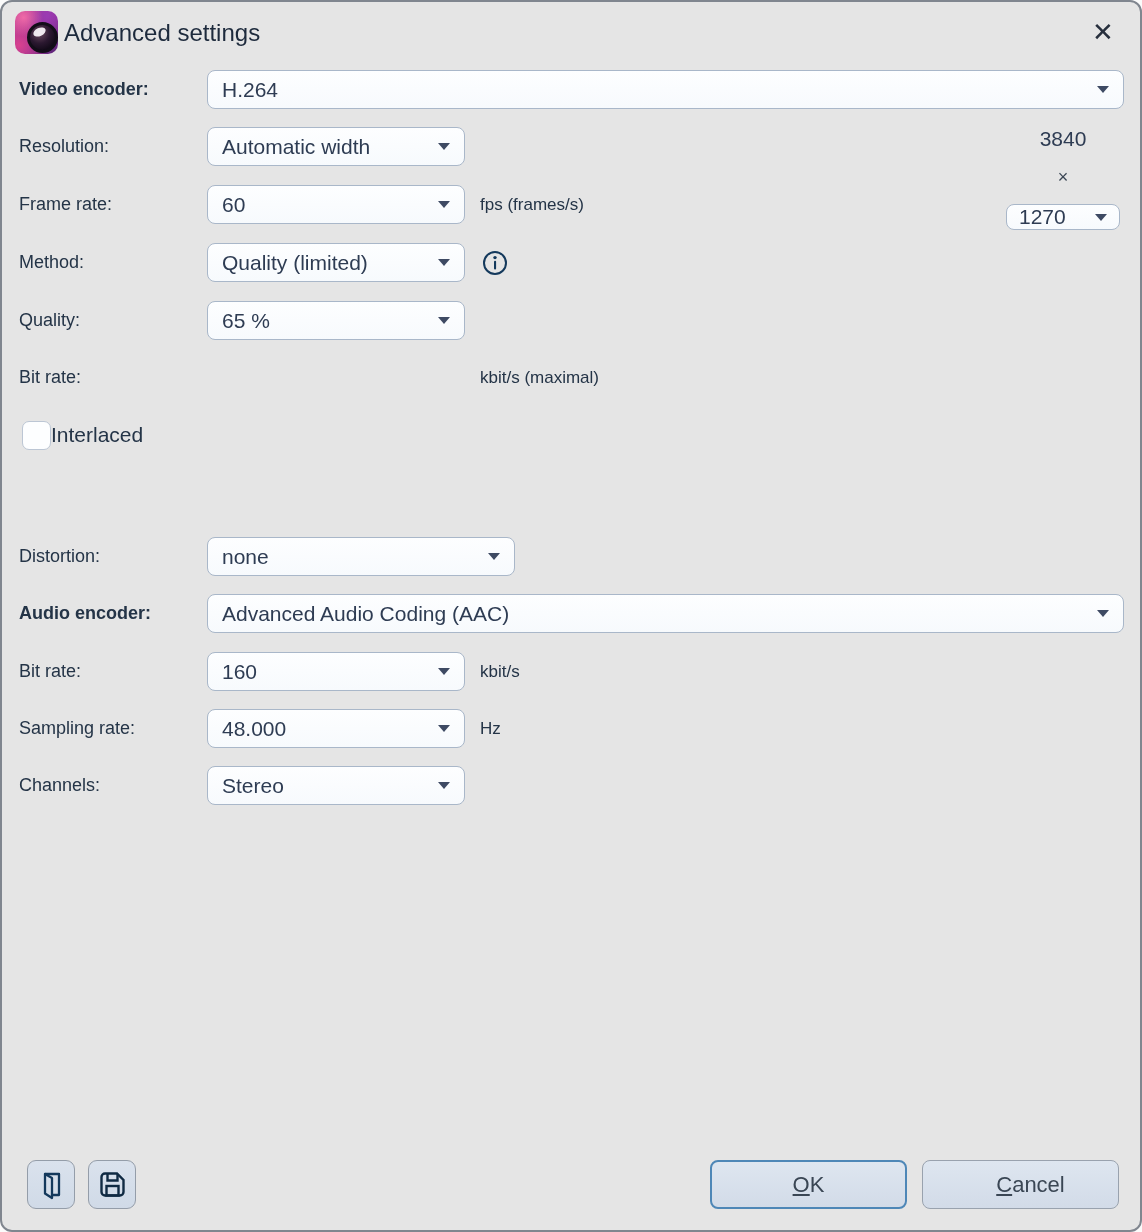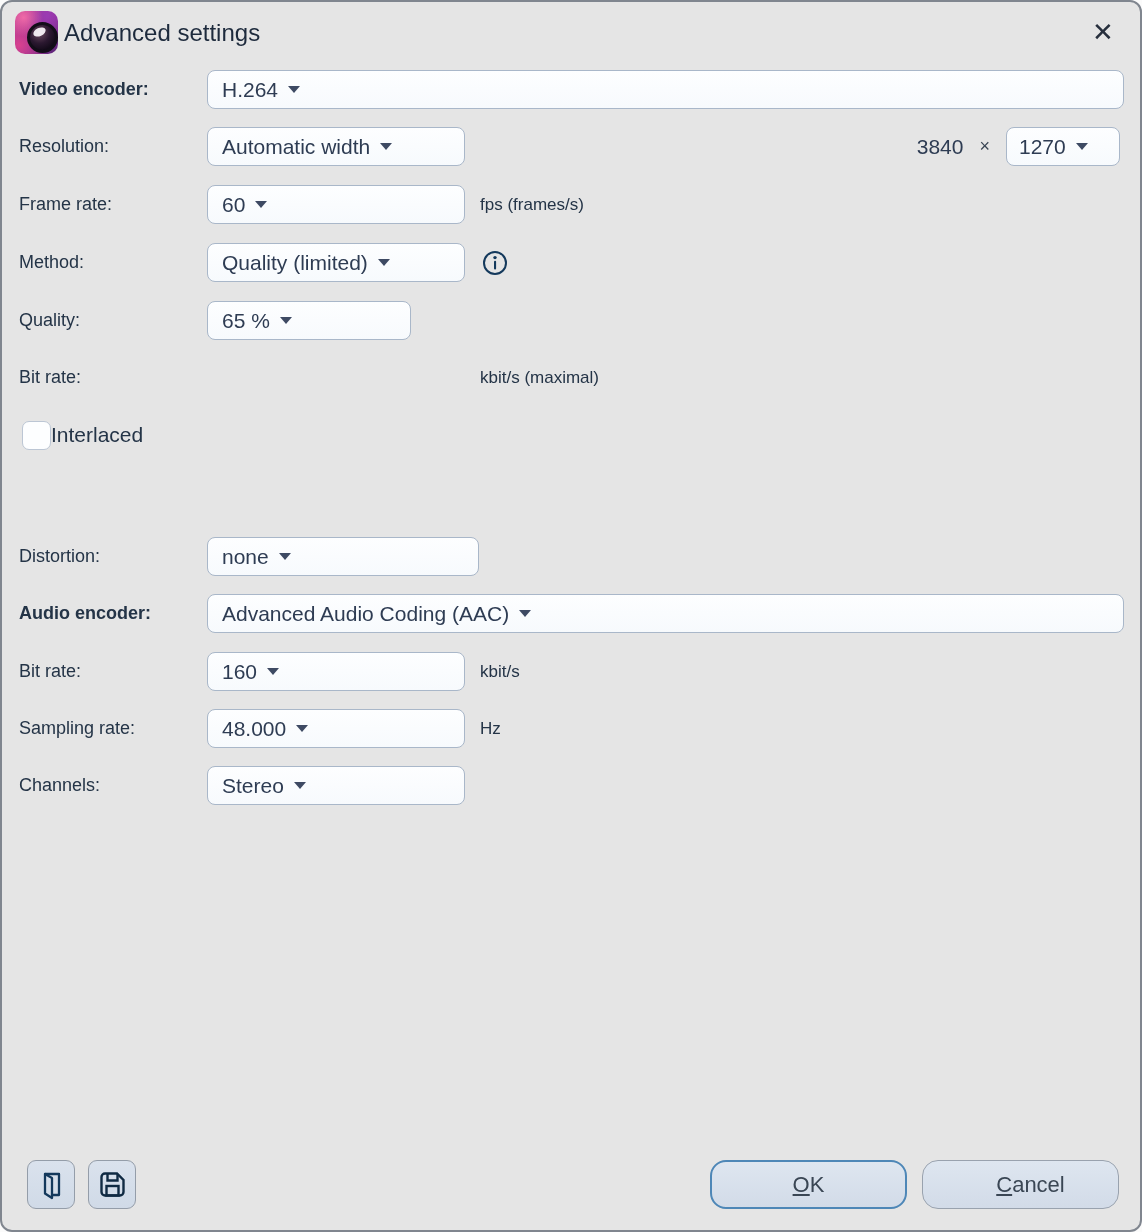--- a/index.html
+++ b/index.html
@@ -42,36 +42,36 @@
   
   .lbl {
     position:absolute; left:17px; height:39px; line-height:39px;
     font-size:18px; color:#243447; white-space:nowrap;
   }
   .lbl.bold { font-weight:bold; }
   .dd {
     position:absolute; height:39px;
     background:linear-gradient(#fdfeff,#f7fafd);
     border:1.5px solid #a9b7c9; border-radius:8px;
-    display:flex; align-items:center; 
+    display:flex; align-items:center; justify-content:space-between;
     padding:0 14px; cursor:default;
   }
   .dd-text { font-size:21px; color:#2e3c53; white-space:nowrap; overflow:hidden; }
   .arrow {
     width:0; height:0; flex:none; margin-left:10px;
     border-left:6px solid transparent; border-right:6px solid transparent;
     border-top:7px solid #3e4a63;
   }
   .unit {
     position:absolute; left:478px; height:39px; line-height:39px;
     font-size:17px; color:#243447; white-space:nowrap;
   }
   .res-right {
     position:absolute; top:125px; right:20px; height:39px;
-    display:flex; align-items:center; gap:16px;
+    display:flex; align-items:center; gap:16px;flex-direction:column;
   }
   .res-num { font-size:21px; color:#2e3c53; }
   .res-x { font-size:18px; color:#3a4654; }
   .dd.inline { position:static; width:114px; padding:0 12px; }
   .cb-row {
     position:absolute; left:20px; height:30px;
     display:flex; align-items:center; 
   }
   .cb {
     width:29px; height:29px; flex:none;
@@ -82,21 +82,21 @@
   
   .tool-btn {
     position:absolute; top:1158px; width:48px; height:49px;
     background:linear-gradient(#dae2ed,#d0dae7);
     border:1.5px solid #949da9; border-radius:9px;
     display:flex; align-items:center; justify-content:center; cursor:default;
   }
   .action-btn {
     position:absolute; top:1158px; width:197px; height:49px;
     background:linear-gradient(#dee6f0,#d2dbe8);
-    border-radius:16px; display:flex; align-items:center; justify-content:center;
+    border-radius:8px; display:flex; align-items:center; justify-content:center;
     font-size:22px; color:#3a4654; cursor:default;
   }
   .action-btn.ok { left:708px; border:2px solid #4e87b7; }
   .action-btn.cancel { left:920px; border:1.5px solid #99a2ae;padding-left:20px; }
   .btn-label { display:block; }
   .btn-label::first-letter { text-decoration:underline; }
   svg { display:block; }
 </style>
 </head>
 <body>
@@ -145,36 +145,36 @@
   </div>
   <div class="info-icon">
     <svg width="26" height="26" viewBox="0 0 26 26">
       <circle cx="13" cy="13" r="11" fill="none" stroke="#14395c" stroke-width="2"></circle>
       <circle cx="13" cy="7.6" r="1.7" fill="#14395c"></circle>
       <rect x="12" y="10.8" width="2.1" height="8.6" rx="1" fill="#14395c"></rect>
     </svg>
   </div>
 
   <div class="lbl" style="top:299px">Quality:</div>
-  <div class="dd" style="top:299px; left:205px; width:204px">
+  <div class="dd" style="top:299px; left:205px; width:258px">
     <span class="dd-text">65 %</span>
     <span class="arrow"></span>
   </div>
 
   <div class="lbl" style="top:356px">Bit rate:</div>
   <div class="unit" style="top:356px">kbit/s (maximal)</div>
 
   <div class="cb-row" style="top:418px">
     <span class="cb"></span>
     <span class="cb-label">Interlaced</span>
   </div>
 
 
   <div class="lbl" style="top:535px">Distortion:</div>
-  <div class="dd" style="top:535px; left:205px; width:272px">
+  <div class="dd" style="top:535px; left:205px; width:308px">
     <span class="dd-text">none</span>
     <span class="arrow"></span>
   </div>
 
   <div class="lbl bold" style="top:592px">Audio encoder:</div>
   <div class="dd" style="top:592px; left:205px; width:917px">
     <span class="dd-text">Advanced Audio Coding (AAC)</span>
     <span class="arrow"></span>
   </div>
 

